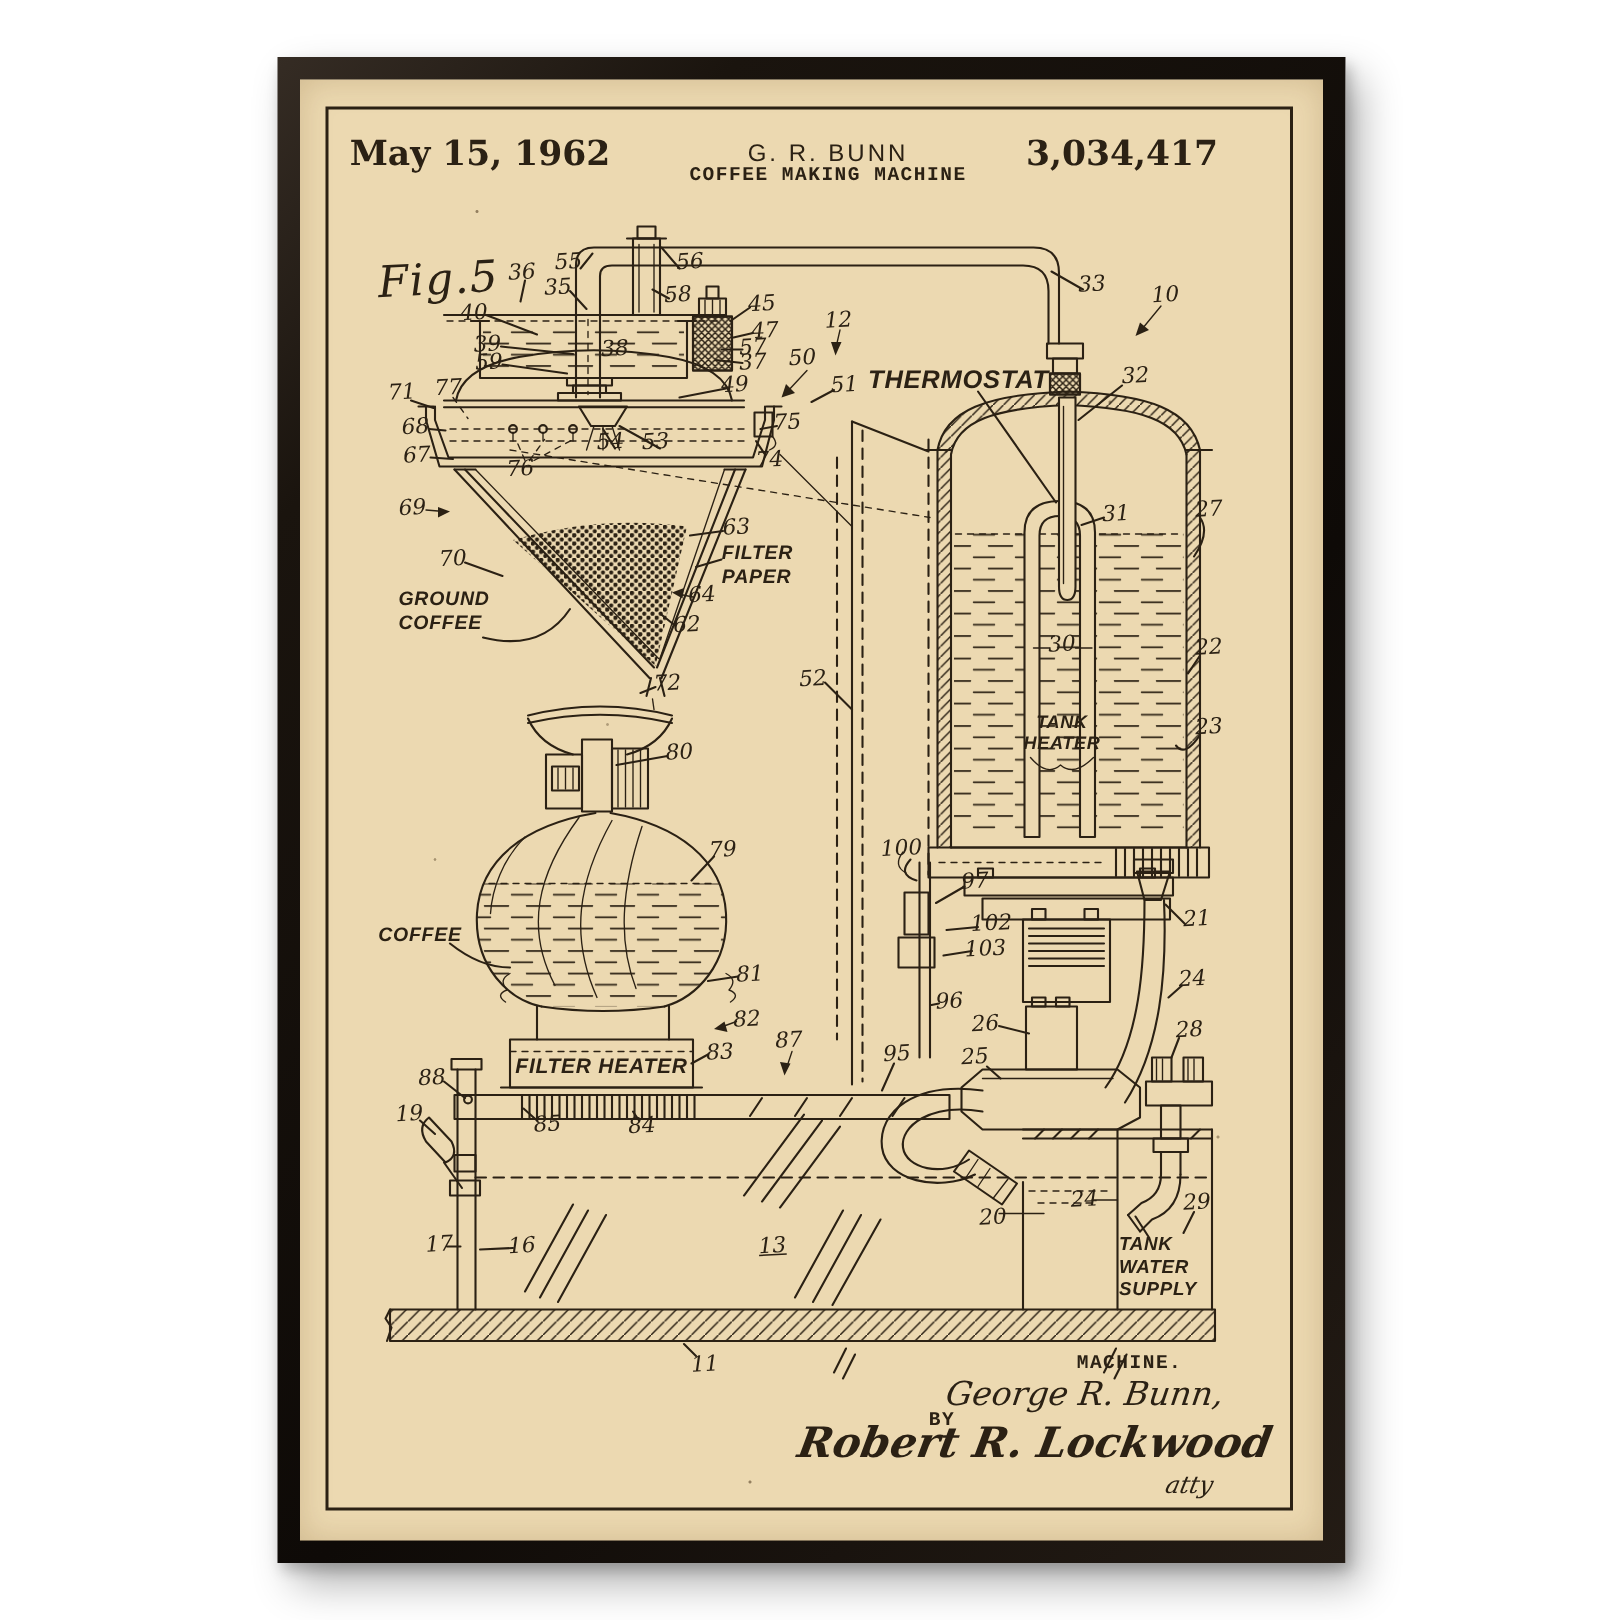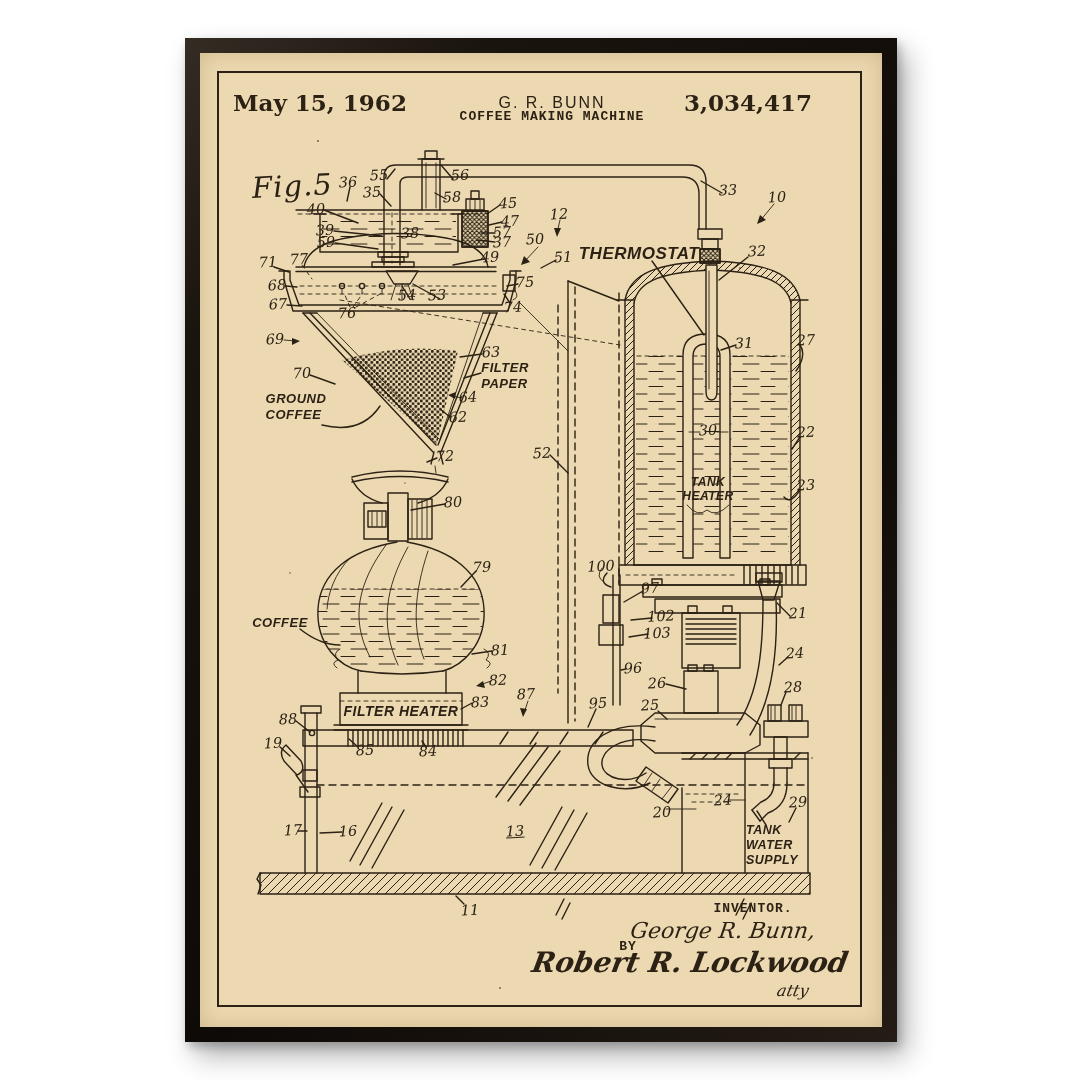--- a/index.html
+++ b/index.html
@@ -435,19 +435,19 @@
           <div class="callout" style="left: 80px; top: 570px; font-size: 13px;">COFFEE</div>
           <div class="callout" style="left: 201px; top: 658px; font-size: 14px;">FILTER HEATER</div>
           <div class="callout" style="left: 508px; top: 436px; font-size: 12px;">TANK
 HEATER</div>
           <div class="callout" style="left: 572px; top: 792px; font-size: 12.5px; text-align: left;">TANK
 WATER
 SUPPLY</div>
         </div>
     </div>
 
-    <div class="sig caption">INVENTOR.</div>
+    <div class="sig caption">MACHINE.</div>
     <div class="sig inventor-sig">George R. Bunn,</div>
     <div class="sig by">BY</div>
     <div class="sig attorney-sig">Robert R. Lockwood</div>
     <div class="sig atty">atty</div>
   </div>
 </div>
 
 </body></html>

